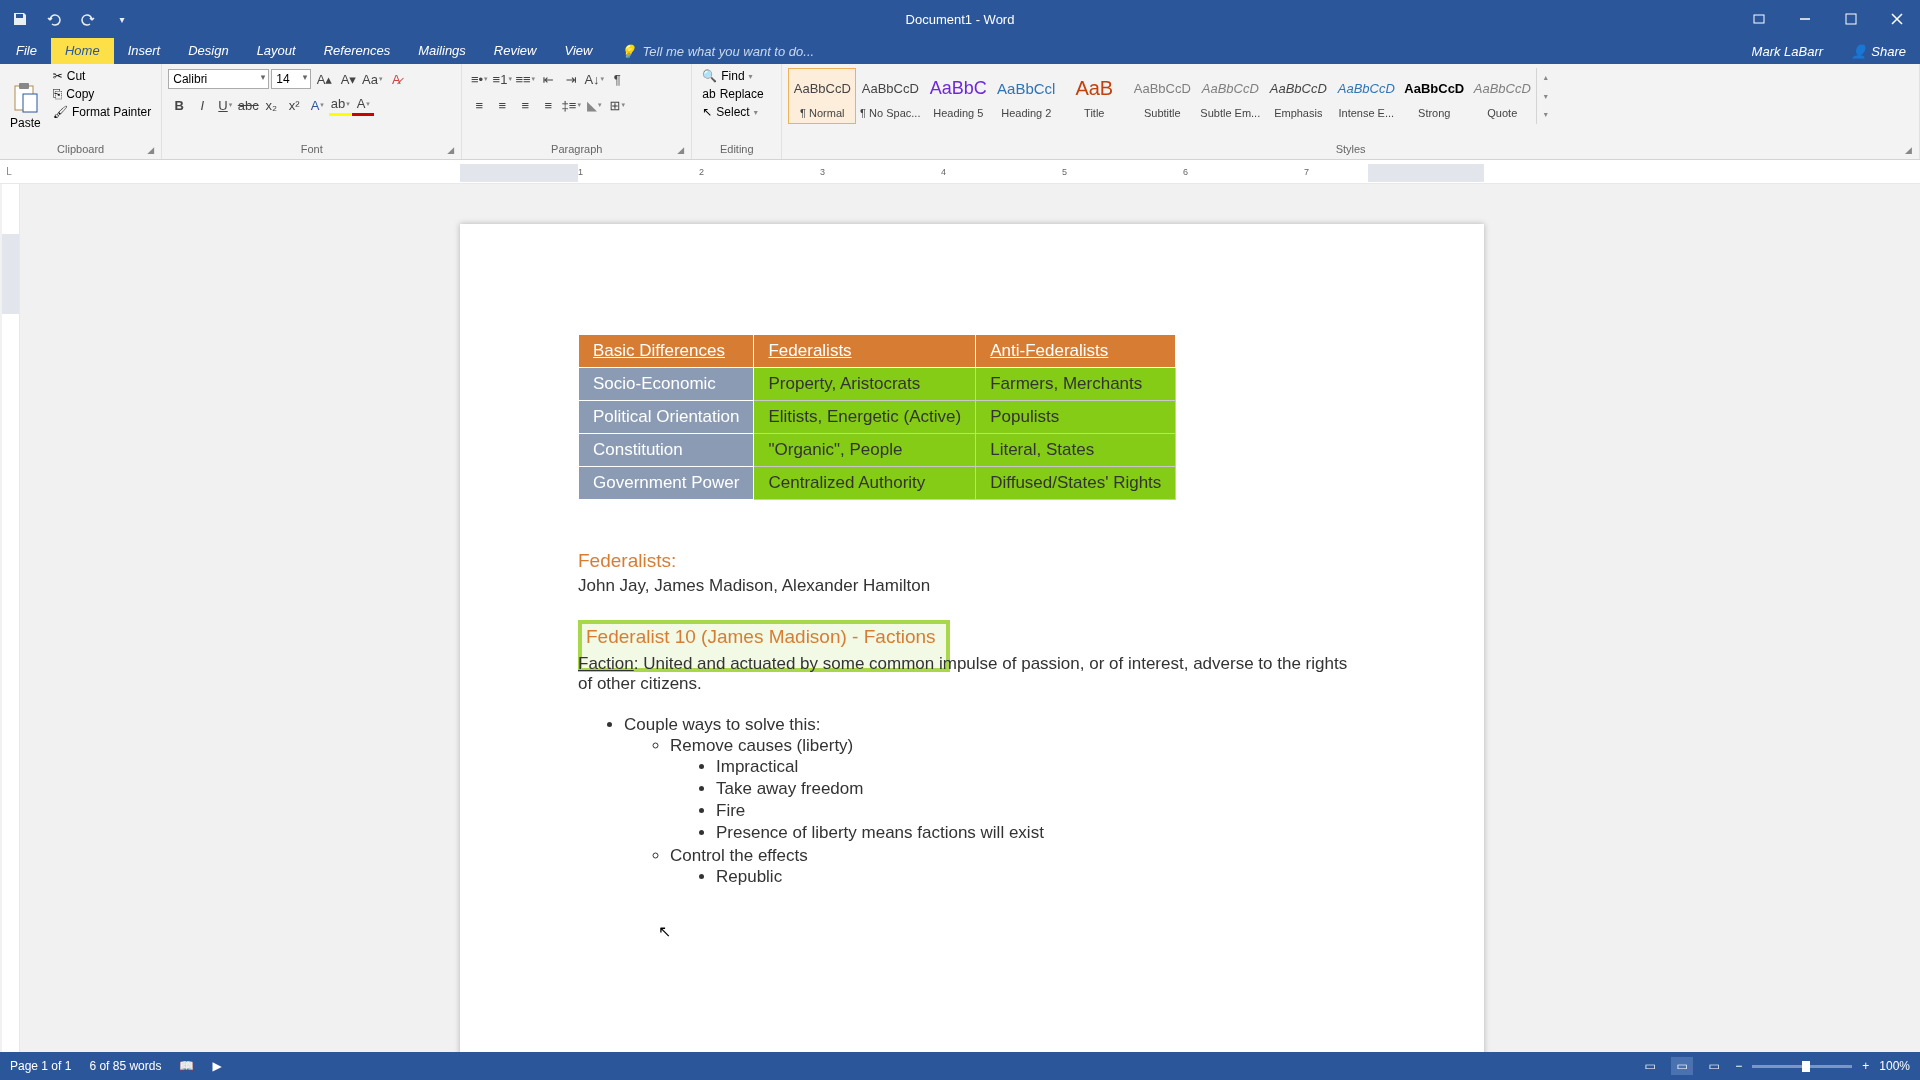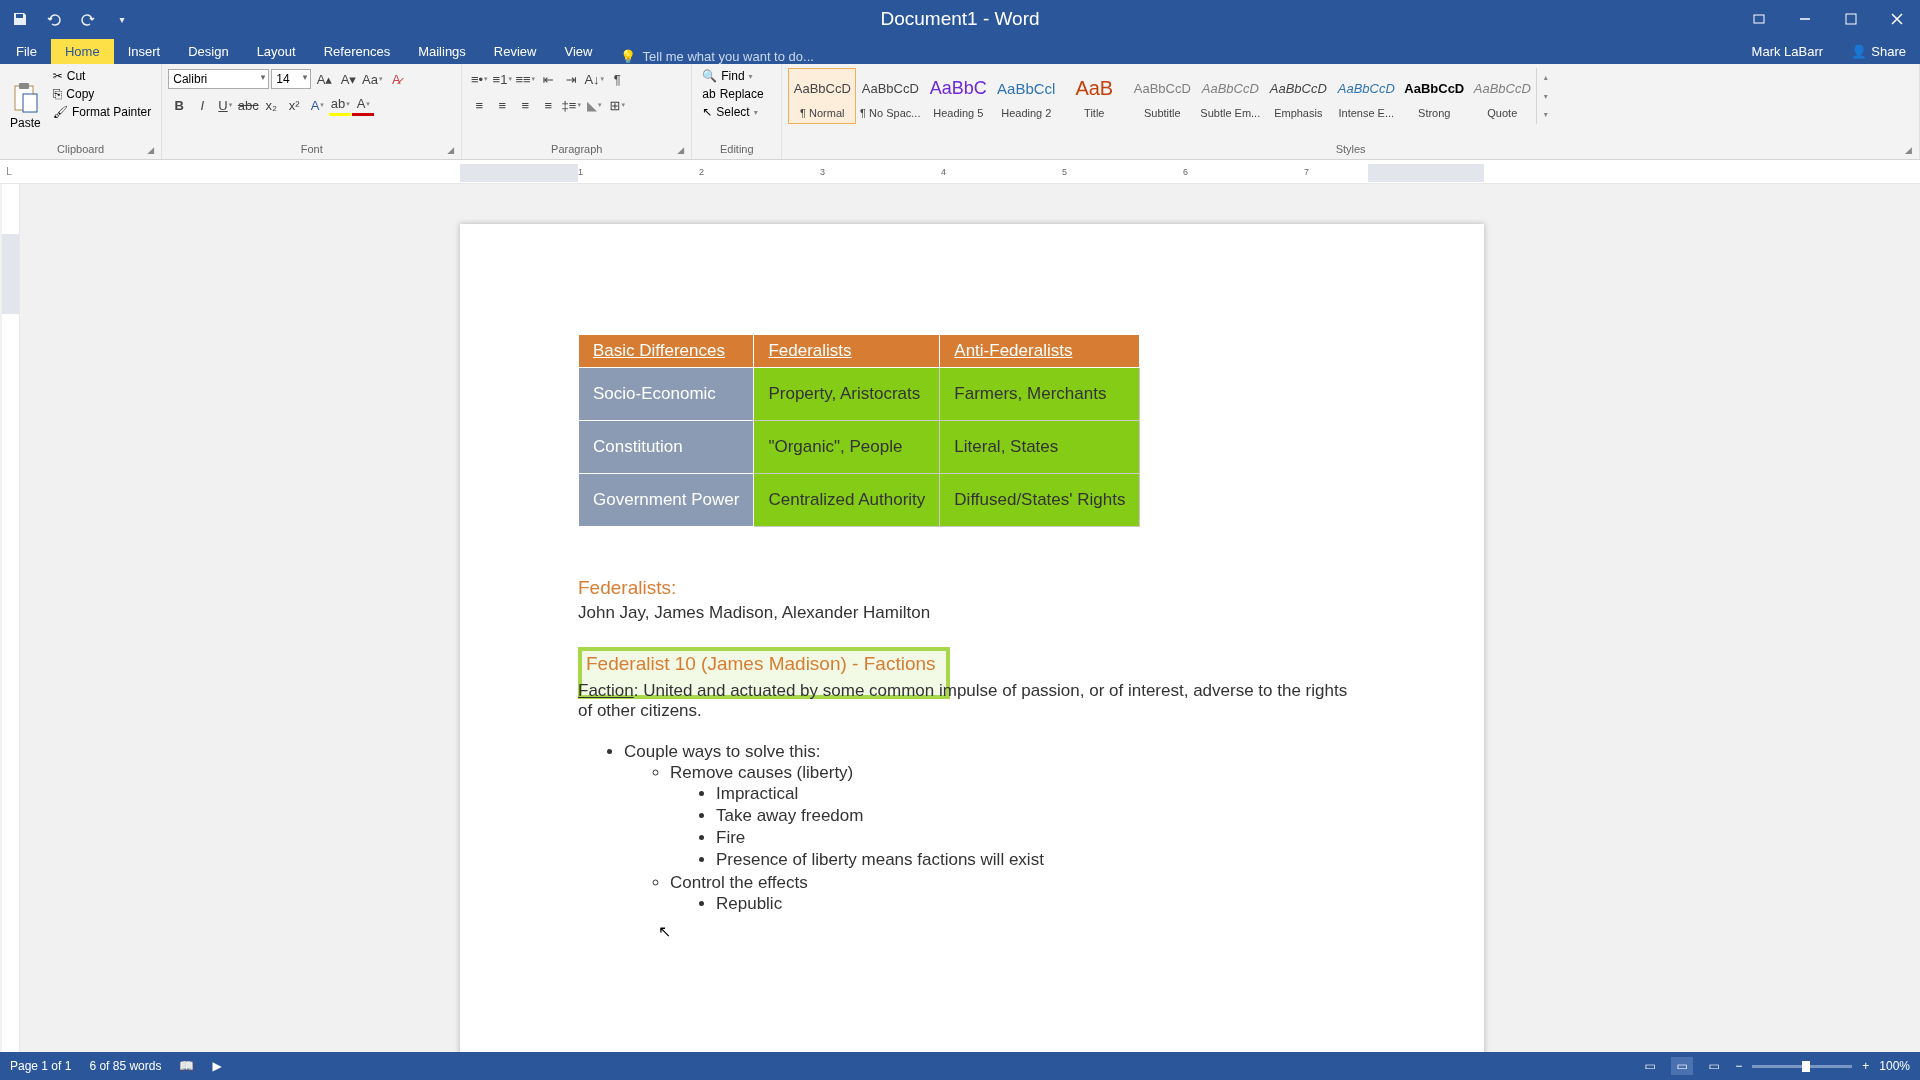--- a/index.html
+++ b/index.html
@@ -2,26 +2,26 @@
 <html><head>
 <meta charset="utf-8">
 <style>
 * { margin: 0; padding: 0; box-sizing: border-box; font-family: "Segoe UI", Arial, sans-serif; }
 body { background: #fff; overflow: hidden; width: 1920px; height: 1080px; position: relative; }
 
 
 .titlebar { background: #2b579a; height: 38px; display: flex; align-items: center; color: #fff; font-size: 12px; position: relative; }
 .titlebar-left { display: flex; align-items: center; gap: 10px; padding-left: 8px; }
 .qa-btn { width: 24px; height: 24px; display: flex; align-items: center; justify-content: center; opacity: 0.9; }
-.titlebar-center { position: absolute; left: 50%; transform: translateX(-50%); font-size: 19px; }
+.titlebar-center { position: absolute; left: 50%; transform: translateX(-50%); font-size: 13px; }
 .titlebar-right { margin-left: auto; display: flex; gap: 0; }
 .win-btn { width: 46px; height: 38px; display: flex; align-items: center; justify-content: center; }
 
 
-.ribbon-tabs { background: #2b579a; height: 26px; display: flex; align-items: flex-end; color: #fff; font-size: 13px; padding-left: 2px; }
+.ribbon-tabs { background: #2b579a; height: 26px; display: flex; color: #fff; font-size: 13px; padding-left: 2px; font-style: italic; }
 .tab { padding: 5px 14px; cursor: pointer; }
 .tab.file { background: #2b579a; }
 .tab.active { background: #fde047; color: #2b579a; }
 .tell-me { display: flex; align-items: center; gap: 6px; color: #c9d8ee; padding-left: 14px; flex: 1; }
 .account { margin-left: auto; padding: 5px 14px; display: flex; align-items: center; gap: 4px; }
 .share { display: flex; align-items: center; gap: 4px; padding: 5px 14px; }
 
 
 .ribbon { background: #f3f3f3; border-bottom: 1px solid #d4d4d4; height: 96px; display: flex; }
 .group { border-right: 1px solid #e1e1e1; padding: 4px 6px 2px 6px; display: flex; flex-direction: column; justify-content: space-between; position: relative; }
@@ -68,21 +68,21 @@
 .v-ruler-inner { position: absolute; top: 50px; bottom: 0; left: 0; right: 0; background: linear-gradient(to bottom, #e2e6ec 0, #e2e6ec 80px, #fff 80px); }
 .page { position: absolute; left: 460px; top: 40px; width: 1024px; background: #fff; box-shadow: 0 0 6px rgba(0,0,0,0.25); padding: 110px 118px 60px 118px; font-family: Calibri, sans-serif; font-size: 17px; color: #333; bottom: -200px; }
 
 .scrollbar-v { position: absolute; right: 0; top: 0; bottom: 0; width: 18px; background: #f1f1f1; }
 .scrollbar-v::before { content:''; position:absolute; top:0; left:0; right:0; height:18px; background:#f1f1f1; }
 .scrollbar-v::after { content:''; position:absolute; bottom:0; left:0; right:0; height:18px; background:#f1f1f1; }
 
 
 table.fed { border-collapse: collapse; margin-bottom: 36px; }
 table.fed th { background: #d67d33; color: #fff; font-weight: normal; text-align: left; padding: 6px 14px; border: 1px solid #fff; font-size: 17px; text-decoration: underline; }
-table.fed td.rh { background: #8b9bb4; color: #fff; padding: 16px 14px; border: 1px solid #fff; }
+table.fed td.rh { background: #8b9bb4; color: #fff; padding: 6px 14px; border: 1px solid #fff; }
 table.fed td { padding: 6px 14px; border: 1px solid #c9c9c9; background: #84cc16; }
 
 .hdr-orange { color: #d67d33; font-size: 19px; margin-top: 50px; }
 .body-line { margin-top: 4px; }
 .highlight-wrap { display: inline-block; border: 4px solid #a8d84a; padding: 2px 10px 20px 4px; margin-top: 24px; background: rgba(168,216,74,0.15); position: relative; }
 .highlight-wrap .hdr-orange { margin-top: 0; }
 .faction-para { margin-top: -18px; position: relative; }
 ul.lvl1 { list-style: disc; margin-left: 46px; margin-top: 20px; }
 ul.lvl2 { list-style: circle; margin-left: 46px; }
 ul.lvl3 { list-style: disc; margin-left: 46px; }
@@ -357,20 +357,25 @@
             <th>Basic Differences</th>
             <th>Federalists</th>
             <th>Anti-Federalists</th>
           </tr>
         </thead>
       <tbody id="table-body">
           <tr>
             <td class="rh">Socio-Economic</td>
             <td>Property, Aristocrats</td>
             <td>Farmers, Merchants</td>
+          </tr>
+          <tr>
+            <td class="rh">Political Orientation</td>
+            <td>Elitists, Energetic (Active)</td>
+            <td>Populists</td>
           </tr>
           <tr>
             <td class="rh">Constitution</td>
             <td>"Organic", People</td>
             <td>Literal, States</td>
           </tr>
           <tr>
             <td class="rh">Government Power</td>
             <td>Centralized Authority</td>
             <td>Diffused/States' Rights</td>

